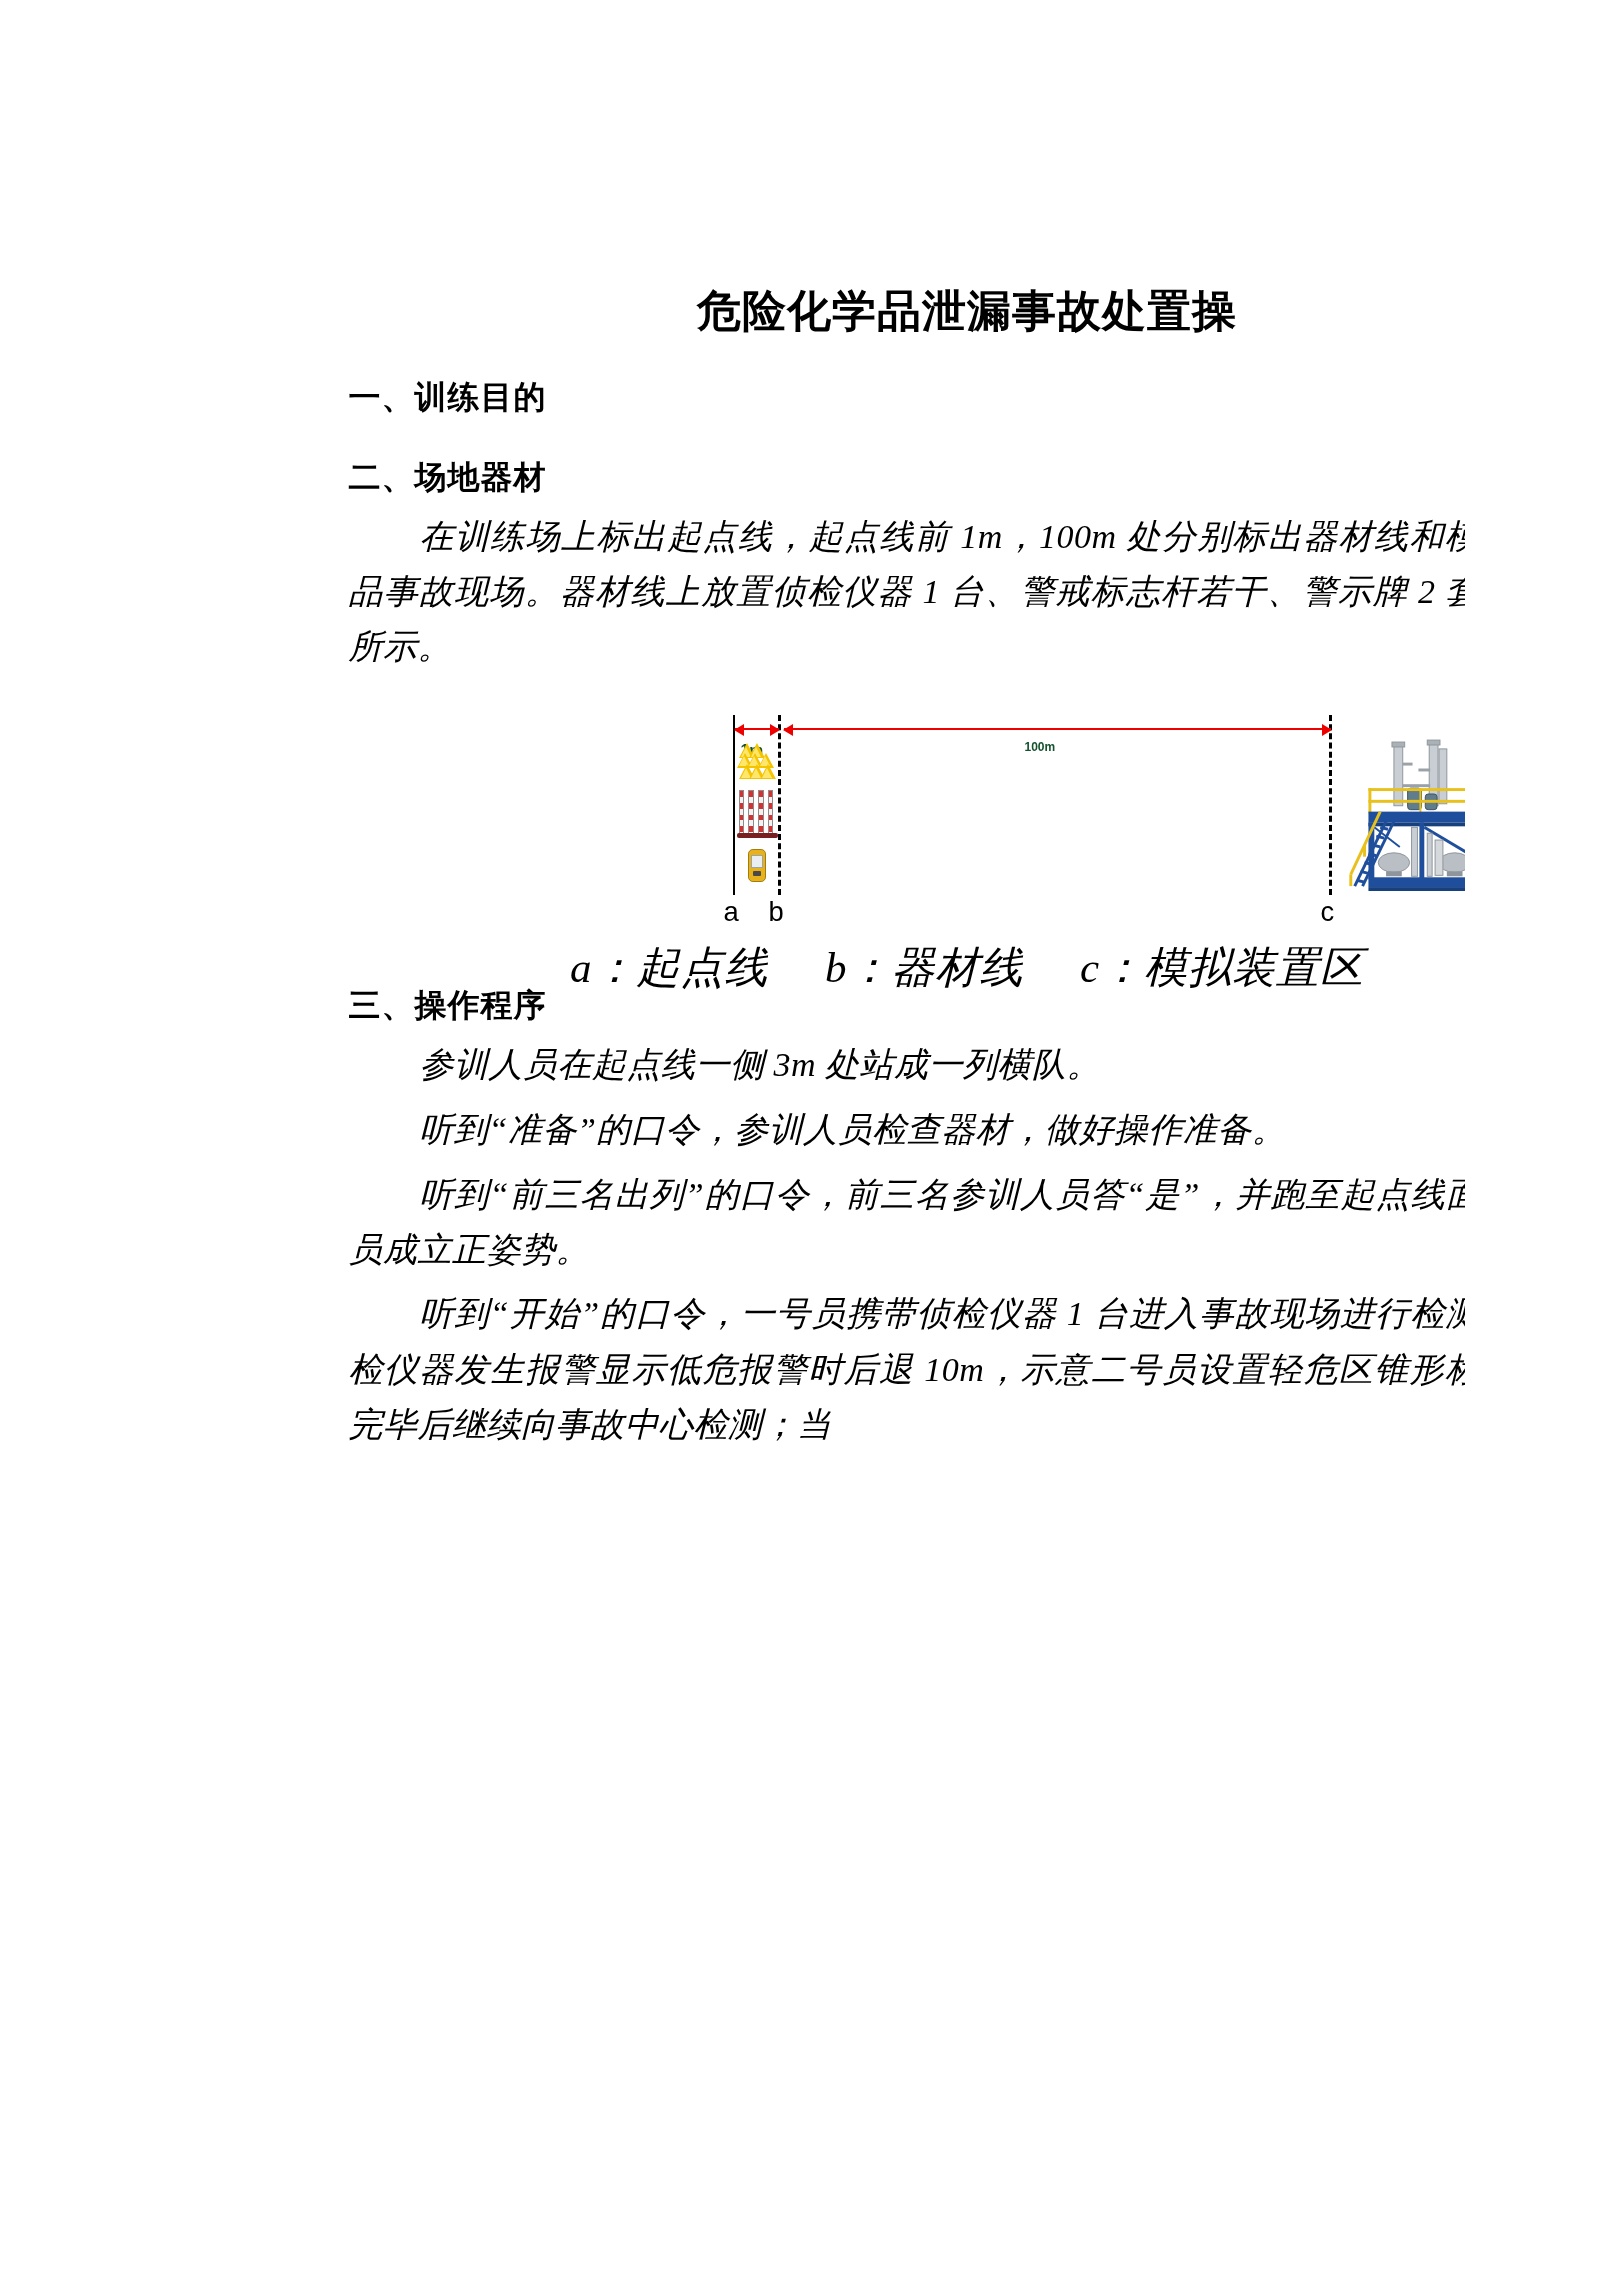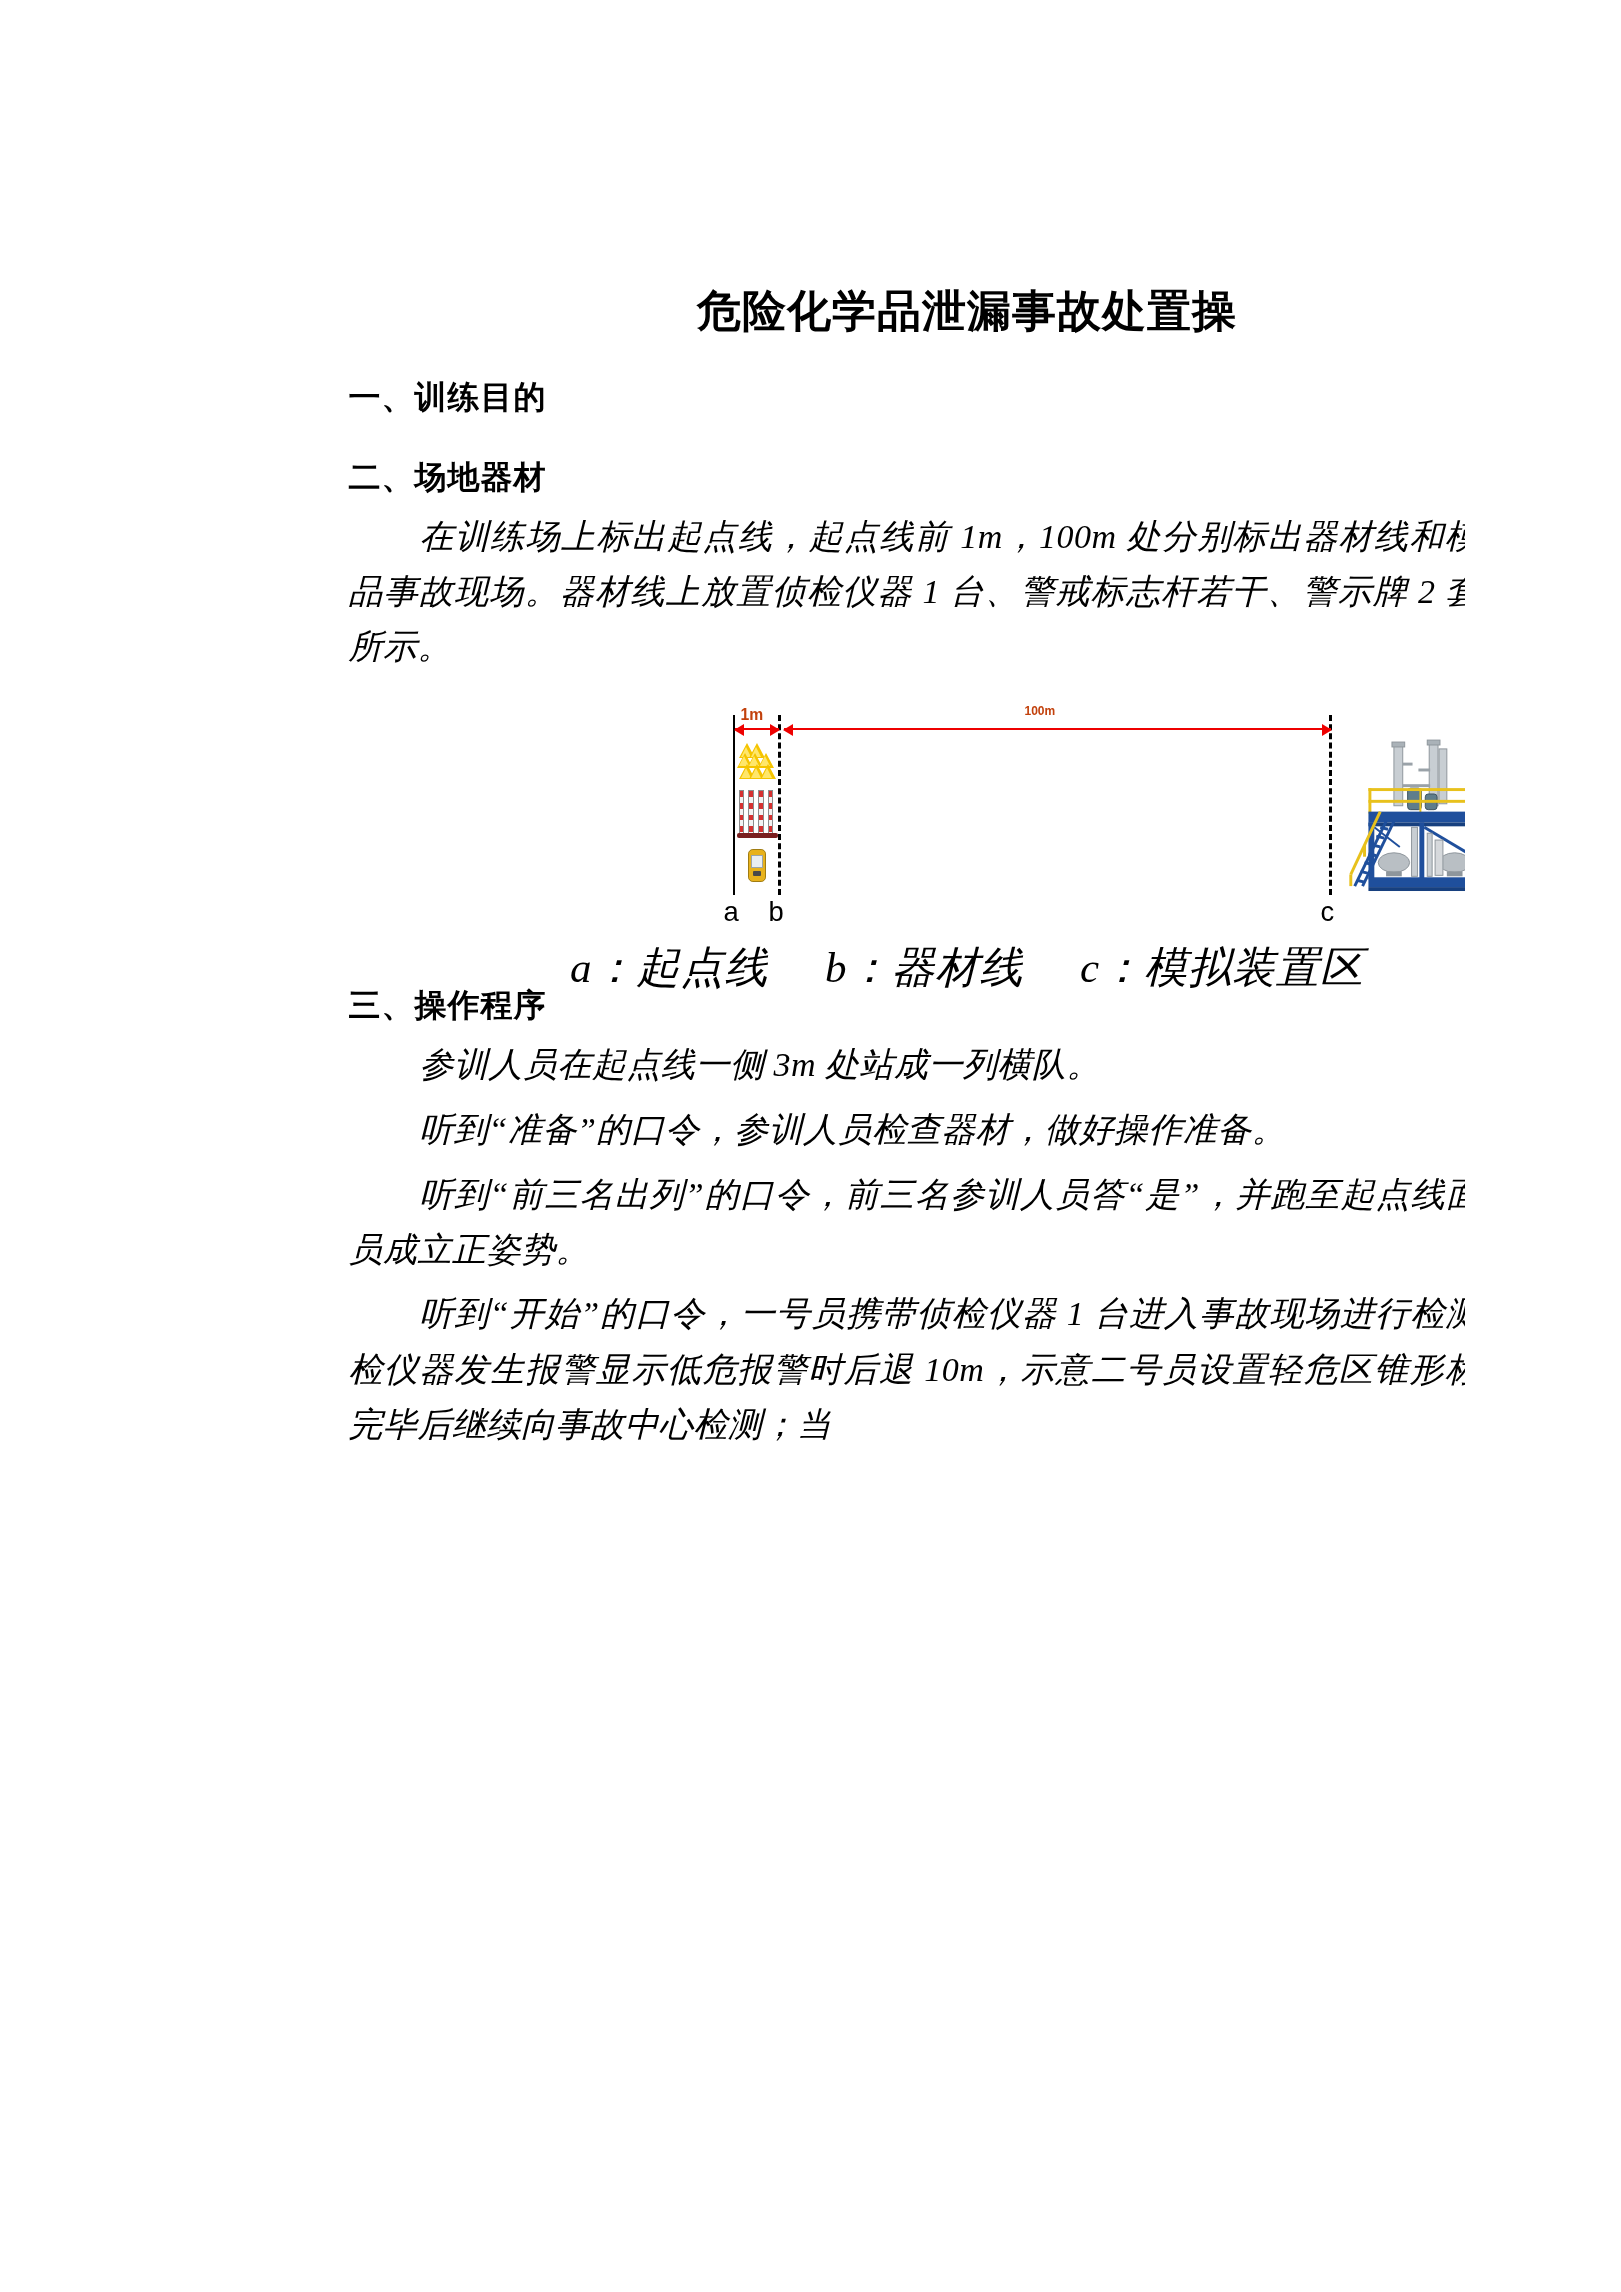--- a/index.html
+++ b/index.html
@@ -141,22 +141,23 @@
     border-bottom: 6.9px solid transparent;
   }
   .arrow.left  { left: -1px;  border-right: 10.8px solid #ee0000; }
   .arrow.right { right: -1px; border-left: 10.8px solid #ee0000; }
 
   .dim-label {
     position: absolute;
     font-family: "Liberation Sans", sans-serif;
     font-size: 15.7px;
     font-weight: bold;
-    color: #c2410c;
+    color: #14532d;
     white-space: nowrap;
+    margin-top: 36px;
   }
   .dim-label.l1   { left: 392px; top: 3.9px; }
   .dim-label.l100 { left: 676px; top: 2px; font-size: 12px; }
 
   
   .pt-label {
     position: absolute;
     font-family: "Liberation Sans", sans-serif;
     font-size: 27.4px;
     color: #000;

